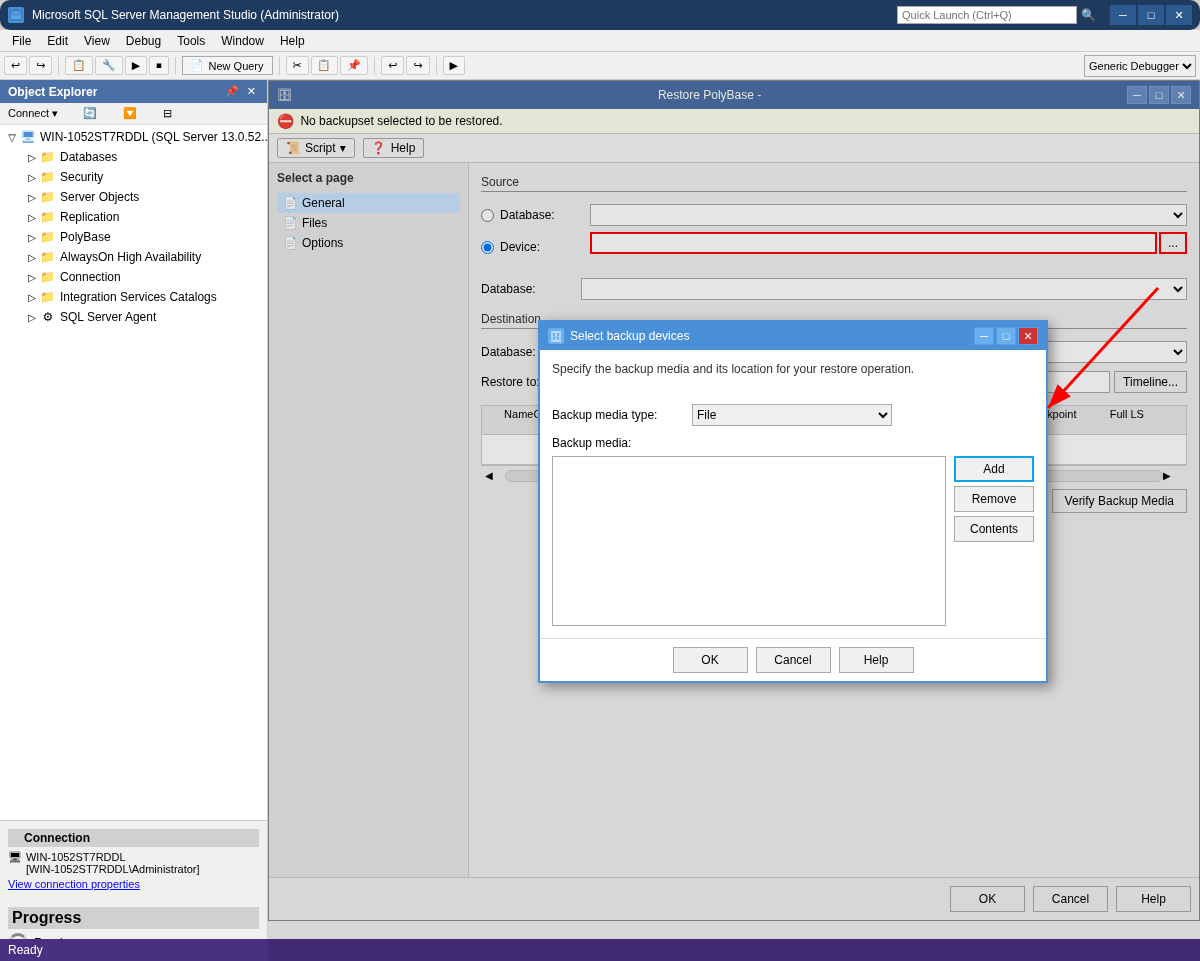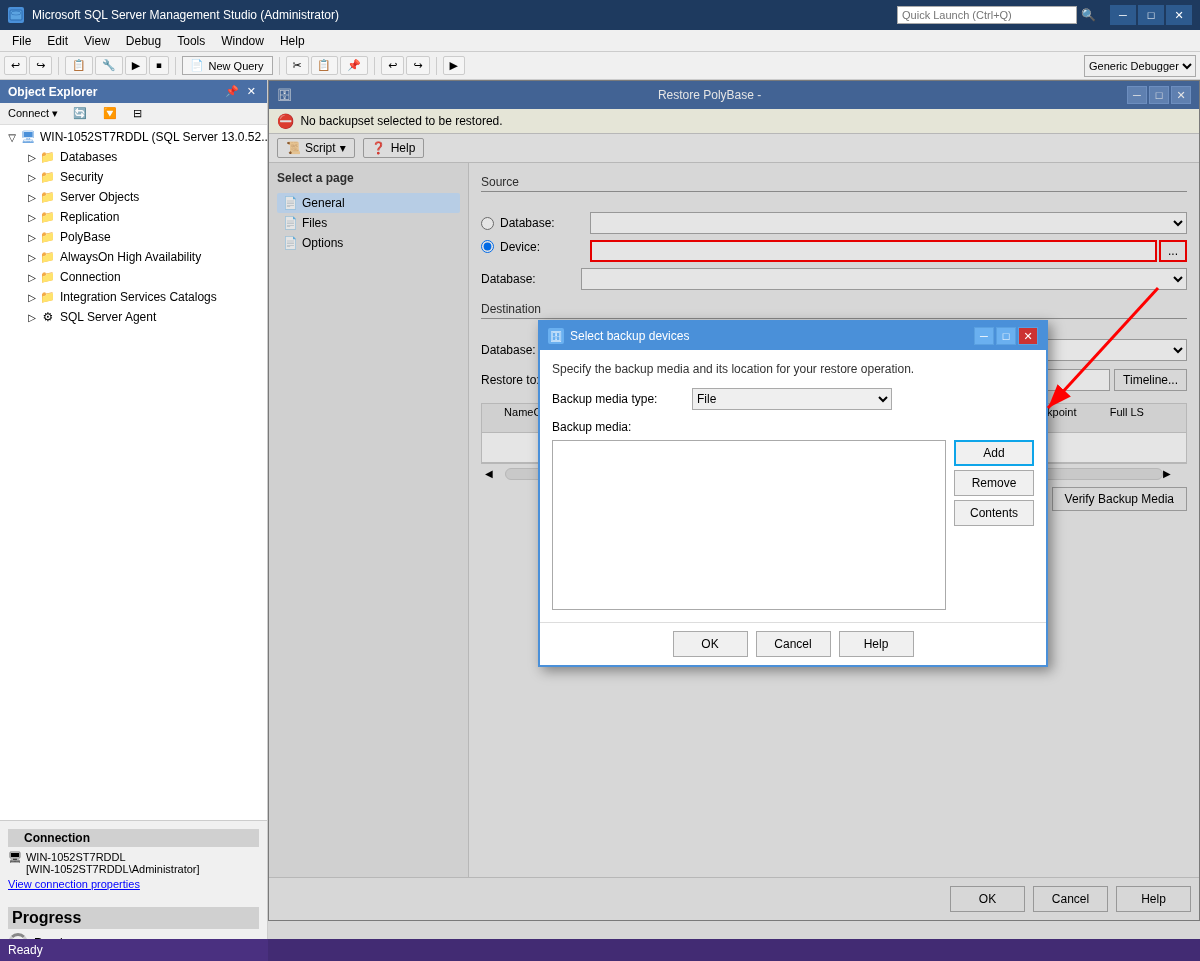--- a/index.html
+++ b/index.html
@@ -1,19 +1,19 @@
 <!DOCTYPE html>
 <html><head>
   <meta charset="utf-8">
   <style>
     * { margin: 0; padding: 0; box-sizing: border-box; }
     body { font-family: 'Segoe UI', Tahoma, sans-serif; font-size: 12px; background: #d4d0c8; overflow: hidden; width: 1200px; height: 961px; }
 
     
-    .title-bar { background: #1e3a5f; color: white; height: 30px; display: flex; align-items: center; justify-content: space-between; padding: 0 8px; font-size: 12px; }
+    .title-bar { background: #1e3a5f; color: white; height: 30px; display: flex; align-items: center; justify-content: space-between; padding: 0 8px; font-size: 12px; border-radius: 10px; }
     .title-bar-left { display: flex; align-items: center; gap: 8px; }
     .title-bar-icon { width: 16px; height: 16px; background: #4a90d9; border-radius: 2px; display: flex; align-items: center; justify-content: center; font-size: 10px; color: white; }
     .title-bar-controls { display: flex; gap: 2px; }
     .title-bar-btn { width: 26px; height: 20px; background: #2d5a8e; border: none; color: white; cursor: pointer; font-size: 11px; display: flex; align-items: center; justify-content: center; }
 
     
     .menu-bar { background: #f0f0f0; height: 22px; display: flex; align-items: center; padding: 0 4px; border-bottom: 1px solid #ccc; }
     .menu-item { padding: 2px 8px; cursor: pointer; font-size: 12px; }
 
     
@@ -24,21 +24,21 @@
 
     
     .main-content { display: flex; height: calc(961px - 80px); }
 
     
     .object-explorer { width: 268px; background: white; border-right: 1px solid #ccc; display: flex; flex-direction: column; min-width: 268px; }
     .oe-header { background: #4a6fa5; color: white; padding: 4px 8px; font-size: 12px; font-weight: bold; display: flex; align-items: center; justify-content: space-between; }
     .oe-header-left { display: flex; align-items: center; gap: 4px; }
     .oe-controls { display: flex; gap: 2px; }
     .oe-control-btn { background: none; border: none; color: white; cursor: pointer; font-size: 11px; padding: 1px 3px; }
-    .oe-toolbar { background: #f0f0f0; padding: 2px 4px; display: flex; align-items: center; gap: 8px; border-bottom: 1px solid #ddd; }
+    .oe-toolbar { background: #f0f0f0; padding: 2px 4px; display: flex; align-items: center; gap: 18px; border-bottom: 1px solid #ddd; }
     .oe-toolbar-btn { background: none; border: none; cursor: pointer; font-size: 11px; padding: 2px 4px; }
     .oe-tree { flex: 1; overflow-y: auto; overflow-x: hidden; padding: 2px 0; }
     .tree-item { display: flex; align-items: center; padding: 2px 4px; cursor: pointer; white-space: nowrap; }
     .tree-expand { width: 16px; text-align: center; font-size: 10px; cursor: pointer; flex-shrink: 0; }
     .tree-icon { width: 16px; height: 16px; margin-right: 4px; flex-shrink: 0; display: flex; align-items: center; justify-content: center; font-size: 12px; }
     .tree-label { font-size: 12px; }
 
     
     .icon-server { color: #4a90d9; }
     .icon-folder { color: #dcb847; }
@@ -62,28 +62,28 @@
     .page-item.selected { background: #cce5ff; }
     .page-icon { font-size: 12px; }
 
     .restore-main { flex: 1; padding: 12px; overflow-y: auto; }
 
     
     .restore-toolbar { padding: 4px 8px; border-bottom: 1px solid #ccc; display: flex; align-items: center; gap: 8px; background: #f5f5f5; }
     .restore-toolbar-btn { display: flex; align-items: center; gap: 4px; padding: 2px 8px; border: 1px solid #aaa; background: #f5f5f5; cursor: pointer; font-size: 12px; border-radius: 2px; }
 
     
-    .section-title { font-size: 12px; color: #333; border-bottom: 1px solid #999; margin-bottom: 20px; padding-bottom: 2px; }
+    .section-title { font-size: 12px; color: #333; border-bottom: 1px solid #999; margin-bottom: 12px; padding-bottom: 2px; }
     .form-row { display: flex; align-items: center; margin-bottom: 8px; }
     .form-label { width: 100px; font-size: 12px; }
     .form-control { flex: 1; height: 22px; border: 1px solid #aaa; background: white; font-size: 12px; padding: 0 4px; }
     .radio-row { display: flex; align-items: center; margin-bottom: 6px; }
     .radio-row input[type=radio] { margin-right: 6px; }
     .radio-label { width: 90px; font-size: 12px; }
-    .device-row { display: flex; align-items: flex-start; margin-bottom: 6px; }
+    .device-row { display: flex; align-items: flex-end; margin-bottom: 24px; }
     .device-input { flex: 1; height: 22px; border: 2px solid red; background: white; font-size: 12px; }
     .browse-btn { width: 28px; height: 22px; border: 2px solid red; background: #f5f5f5; cursor: pointer; font-size: 12px; display: flex; align-items: center; justify-content: center; margin-left: 2px; }
     .dropdown { flex: 1; height: 22px; border: 1px solid #aaa; background: white; font-size: 12px; }
 
     
     .status-bar { background: #4a3080; color: white; height: 22px; display: flex; align-items: center; padding: 0 8px; font-size: 12px; position: absolute; bottom: 0; left: 0; right: 0; }
 
     
     .connection-section { padding: 8px; border-top: 1px solid #ccc; background: #f0f0f0; }
     .connection-title { font-weight: bold; font-size: 12px; margin-bottom: 4px; background: #d0d0d0; padding: 2px 16px; }
@@ -98,21 +98,21 @@
 
     
     .dialog-overlay { position: absolute; top: 0; left: 0; right: 0; bottom: 0; background: rgba(0,0,0,0.1); display: flex; align-items: flex-start; justify-content: flex-start; padding-top: 240px; padding-left: 270px; z-index: 100; }
     .dialog { background: white; border: 2px solid #4a90d9; width: 510px; box-shadow: 4px 4px 12px rgba(0,0,0,0.4); }
     .dialog-title-bar { background: #4a90d9; color: white; padding: 4px 8px; display: flex; align-items: center; justify-content: space-between; height: 28px; }
     .dialog-title-icon { width: 16px; height: 16px; background: #6ab0f0; border-radius: 2px; font-size: 10px; display: flex; align-items: center; justify-content: center; }
     .dialog-title-controls { display: flex; gap: 2px; }
     .dialog-title-btn { width: 20px; height: 18px; background: #6ab0f0; border: 1px solid #5aa0e0; color: white; cursor: pointer; font-size: 11px; display: flex; align-items: center; justify-content: center; }
     .dialog-title-btn.close { background: #cc3333; }
     .dialog-body { padding: 12px; }
-    .dialog-desc { font-size: 12px; margin-bottom: 12px; color: #333; }
+    .dialog-desc { font-size: 12px; margin-bottom: 28px; color: #333; }
     .dialog-form-row { display: flex; align-items: center; margin-bottom: 10px; }
     .dialog-form-label { width: 140px; font-size: 12px; }
     .dialog-select { width: 200px; height: 22px; border: 1px solid #aaa; font-size: 12px; }
     .backup-media-section { display: flex; gap: 8px; }
     .media-list { flex: 1; height: 170px; border: 1px solid #aaa; background: white; overflow-y: auto; }
     .media-buttons { display: flex; flex-direction: column; gap: 4px; }
     .media-btn { width: 80px; height: 26px; border: 1px solid #aaa; background: #f0f0f0; cursor: pointer; font-size: 12px; }
     .media-btn.highlighted { border: 2px solid #0ea5e9; background: #f0f0f0; }
     .dialog-footer { padding: 8px 12px; border-top: 1px solid #ddd; display: flex; justify-content: center; gap: 8px; }
     .dialog-btn { width: 75px; height: 26px; border: 1px solid #aaa; background: #f0f0f0; cursor: pointer; font-size: 12px; }

